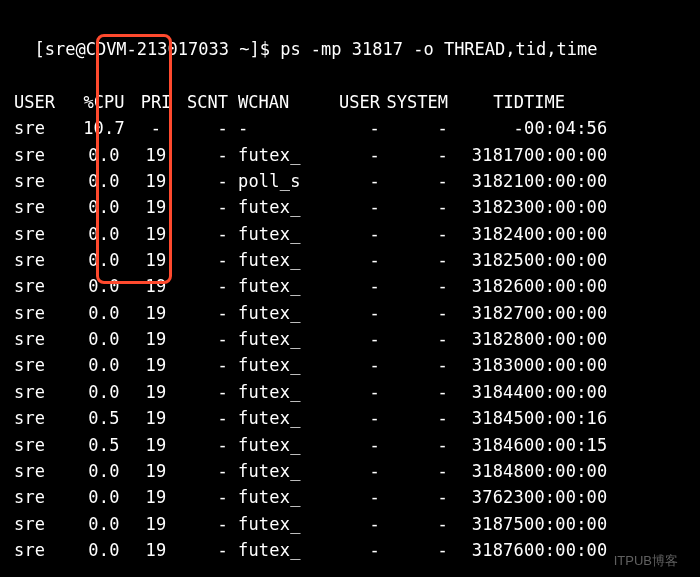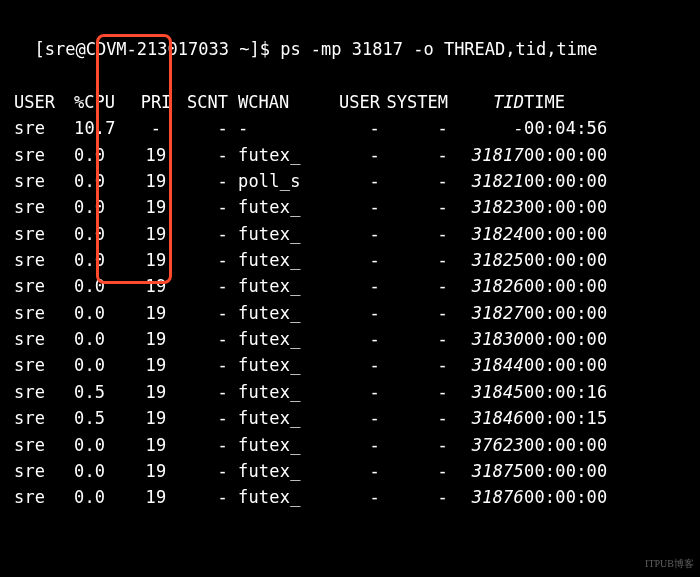--- a/index.html
+++ b/index.html
@@ -23,37 +23,37 @@
       border: 3px solid #ff4a2e;
       border-radius: 8px;
       left: 96px;
       top: 34px;
       width: 76px;
       height: 250px;
       pointer-events: none;
     }
     
     .c-user  { display: inline-block; width: 60px; }
-    .c-cpu   { display: inline-block; width: 60px; text-align: left; }
+    .c-cpu   { display: inline-block; width: 60px; text-align: center; }
     .c-pri   { display: inline-block; width: 44px; text-align: center; }
     .c-scnt  { display: inline-block; width: 50px; text-align: right; }
     .c-wchan { display: inline-block; width: 80px; }
     .c-user2 { display: inline-block; width: 62px; text-align: right; }
     .c-sys   { display: inline-block; width: 68px; text-align: right; }
-    .c-tid   { display: inline-block; width: 76px; text-align: right; font-style: italic; }
+    .c-tid   { display: inline-block; width: 76px; text-align: right; }
     .c-time  { display: inline-block; width: 96px; text-align: left; }
     .sp { display: inline-block; width: 10px; }
     .watermark {
       position: absolute;
-      right: 6px;
+      right: 22px;
       bottom: 6px;
-      font-size: 10px;
+      font-size: 13px;
       color: #888;
       opacity: 0.7;
-      font-family: Liberation Serif, serif;
+      font-family: Liberation Sans, sans-serif;
     }
     #rows-container .row { letter-spacing: 0.2px; }
   </style>
 </head>
 <body>
 
 <div class="prompt-line">
   <span>[sre@CDVM-213017033 ~]$</span> <span>ps -mp 31817 -o THREAD,tid,time</span>
 </div>
 
@@ -63,24 +63,26 @@
 
 <div id="rows-container">
     <div class="row"><span class="c-user">sre</span><span class="c-cpu">10.7</span><span class="c-pri">-</span><span class="c-scnt">-</span><span class="sp"></span><span class="c-wchan">-</span><span class="c-user2">-</span><span class="c-sys">-</span><span class="c-tid">-</span><span class="c-time">00:04:56</span></div>
     <div class="row"><span class="c-user">sre</span><span class="c-cpu">0.0</span><span class="c-pri">19</span><span class="c-scnt">-</span><span class="sp"></span><span class="c-wchan">futex_</span><span class="c-user2">-</span><span class="c-sys">-</span><span class="c-tid">31817</span><span class="c-time">00:00:00</span></div>
     <div class="row"><span class="c-user">sre</span><span class="c-cpu">0.0</span><span class="c-pri">19</span><span class="c-scnt">-</span><span class="sp"></span><span class="c-wchan">poll_s</span><span class="c-user2">-</span><span class="c-sys">-</span><span class="c-tid">31821</span><span class="c-time">00:00:00</span></div>
     <div class="row"><span class="c-user">sre</span><span class="c-cpu">0.0</span><span class="c-pri">19</span><span class="c-scnt">-</span><span class="sp"></span><span class="c-wchan">futex_</span><span class="c-user2">-</span><span class="c-sys">-</span><span class="c-tid">31823</span><span class="c-time">00:00:00</span></div>
     <div class="row"><span class="c-user">sre</span><span class="c-cpu">0.0</span><span class="c-pri">19</span><span class="c-scnt">-</span><span class="sp"></span><span class="c-wchan">futex_</span><span class="c-user2">-</span><span class="c-sys">-</span><span class="c-tid">31824</span><span class="c-time">00:00:00</span></div>
     <div class="row"><span class="c-user">sre</span><span class="c-cpu">0.0</span><span class="c-pri">19</span><span class="c-scnt">-</span><span class="sp"></span><span class="c-wchan">futex_</span><span class="c-user2">-</span><span class="c-sys">-</span><span class="c-tid">31825</span><span class="c-time">00:00:00</span></div>
     <div class="row"><span class="c-user">sre</span><span class="c-cpu">0.0</span><span class="c-pri">19</span><span class="c-scnt">-</span><span class="sp"></span><span class="c-wchan">futex_</span><span class="c-user2">-</span><span class="c-sys">-</span><span class="c-tid">31826</span><span class="c-time">00:00:00</span></div>
     <div class="row"><span class="c-user">sre</span><span class="c-cpu">0.0</span><span class="c-pri">19</span><span class="c-scnt">-</span><span class="sp"></span><span class="c-wchan">futex_</span><span class="c-user2">-</span><span class="c-sys">-</span><span class="c-tid">31827</span><span class="c-time">00:00:00</span></div>
+    <div class="row"><span class="c-user">sre</span><span class="c-cpu">0.0</span><span class="c-pri">19</span><span class="c-scnt">-</span><span class="sp"></span><span class="c-wchan">futex_</span><span class="c-user2">-</span><span class="c-sys">-</span><span class="c-tid">31828</span><span class="c-time">00:00:00</span></div>
     <div class="row"><span class="c-user">sre</span><span class="c-cpu">0.0</span><span class="c-pri">19</span><span class="c-scnt">-</span><span class="sp"></span><span class="c-wchan">futex_</span><span class="c-user2">-</span><span class="c-sys">-</span><span class="c-tid">31830</span><span class="c-time">00:00:00</span></div>
     <div class="row"><span class="c-user">sre</span><span class="c-cpu">0.0</span><span class="c-pri">19</span><span class="c-scnt">-</span><span class="sp"></span><span class="c-wchan">futex_</span><span class="c-user2">-</span><span class="c-sys">-</span><span class="c-tid">31844</span><span class="c-time">00:00:00</span></div>
     <div class="row"><span class="c-user">sre</span><span class="c-cpu">0.5</span><span class="c-pri">19</span><span class="c-scnt">-</span><span class="sp"></span><span class="c-wchan">futex_</span><span class="c-user2">-</span><span class="c-sys">-</span><span class="c-tid">31845</span><span class="c-time">00:00:16</span></div>
     <div class="row"><span class="c-user">sre</span><span class="c-cpu">0.5</span><span class="c-pri">19</span><span class="c-scnt">-</span><span class="sp"></span><span class="c-wchan">futex_</span><span class="c-user2">-</span><span class="c-sys">-</span><span class="c-tid">31846</span><span class="c-time">00:00:15</span></div>
+    <div class="row"><span class="c-user">sre</span><span class="c-cpu">0.0</span><span class="c-pri">19</span><span class="c-scnt">-</span><span class="sp"></span><span class="c-wchan">futex_</span><span class="c-user2">-</span><span class="c-sys">-</span><span class="c-tid">31848</span><span class="c-time">00:00:00</span></div>
     <div class="row"><span class="c-user">sre</span><span class="c-cpu">0.0</span><span class="c-pri">19</span><span class="c-scnt">-</span><span class="sp"></span><span class="c-wchan">futex_</span><span class="c-user2">-</span><span class="c-sys">-</span><span class="c-tid">37623</span><span class="c-time">00:00:00</span></div>
     <div class="row"><span class="c-user">sre</span><span class="c-cpu">0.0</span><span class="c-pri">19</span><span class="c-scnt">-</span><span class="sp"></span><span class="c-wchan">futex_</span><span class="c-user2">-</span><span class="c-sys">-</span><span class="c-tid">31875</span><span class="c-time">00:00:00</span></div>
     <div class="row"><span class="c-user">sre</span><span class="c-cpu">0.0</span><span class="c-pri">19</span><span class="c-scnt">-</span><span class="sp"></span><span class="c-wchan">futex_</span><span class="c-user2">-</span><span class="c-sys">-</span><span class="c-tid">31876</span><span class="c-time">00:00:00</span></div>
   </div>
 
 <div class="highlight-box"></div>
 
 <div class="watermark">ITPUB博客</div>
 
 </body></html>

